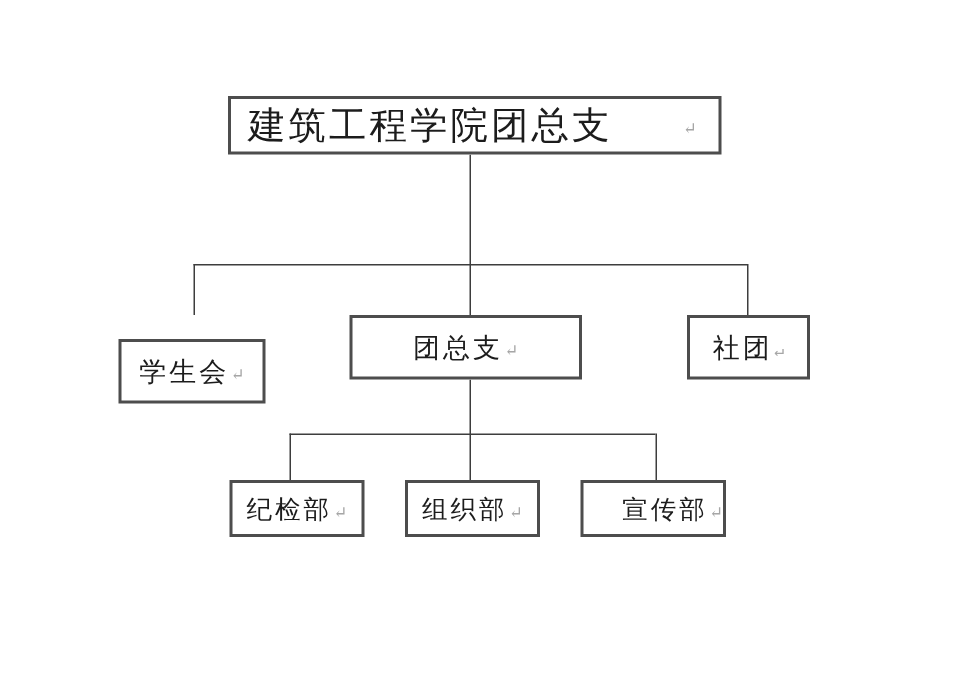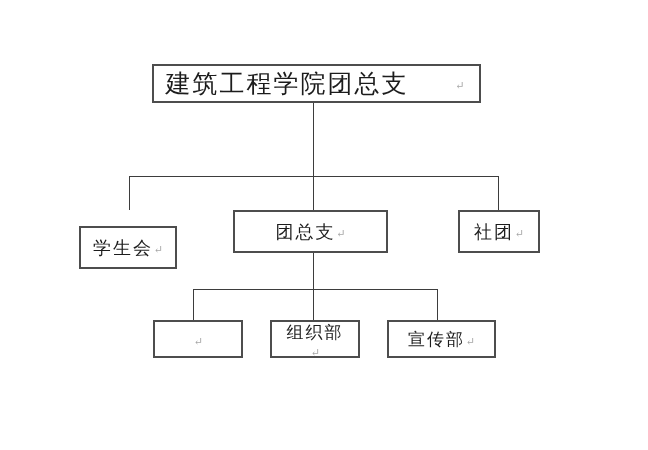--- a/index.html
+++ b/index.html
@@ -36,24 +36,24 @@
     transform: translateY(2px);
   }
   .root-node {
     left: 152px; top: 64px; width: 329px; height: 39px;
     font-size: 25px;
     letter-spacing: 3px;
     gap: 46px;
   }
   .n-xueshenghui { left: 79px;  top: 210px; width: 98px;  height: 43px; font-size: 18px; margin-top: 16px; }
   .n-tuanzongzhi { left: 233px; top: 210px; width: 155px; height: 43px; font-size: 18px; justify-content: center; }
-  .n-shetuan     { left: 458px; top: 210px; width: 82px;  height: 43px; font-size: 18px; }
+  .n-shetuan     { left: 458px; top: 210px; width: 82px;  height: 43px; font-size: 18px; font-family: Liberation Mono, monospace; }
   .n-jijianbu    { left: 153px; top: 320px; width: 90px;  height: 38px; font-size: 17px; }
-  .n-zuzhibu     { left: 270px; top: 320px; width: 90px;  height: 38px; font-size: 17px; flex-direction: column; }
-  .n-xuanchuanbu { left: 387px; top: 320px; width: 109px;  height: 38px; font-size: 17px; }
+  .n-zuzhibu     { left: 270px; top: 320px; width: 90px;  height: 38px; font-size: 17px; }
+  .n-xuanchuanbu { left: 387px; top: 320px; width: 97px;  height: 38px; font-size: 17px; justify-content: flex-end; }
   .line {
     position: absolute;
     background: #3d3d3d;
   }
   
   .v-root   { left: 313px; top: 103px; width: 1px; height: 107px; }
   .h-lvl2   { left: 129px; top: 176px; width: 369px; height: 1px; }
   .v-l2-left  { left: 129px; top: 176px; width: 1px; height: 34px; }
   .v-l2-right { left: 498px; top: 176px; width: 1px; height: 34px; }
   
@@ -88,20 +88,21 @@
   <div class="node n-tuanzongzhi">
     <span class="label">团总支</span>
     <span class="pmark">↵</span>
   </div>
   <div class="node n-shetuan">
     <span class="label">社团</span>
     <span class="pmark">↵</span>
   </div>
 
   <div class="node n-jijianbu">
+    <span class="label">纪检部</span>
     <span class="pmark">↵</span>
   </div>
   <div class="node n-zuzhibu">
     <span class="label">组织部</span>
     <span class="pmark">↵</span>
   </div>
   <div class="node n-xuanchuanbu">
     <span class="label">宣传部</span>
     <span class="pmark">↵</span>
   </div>

